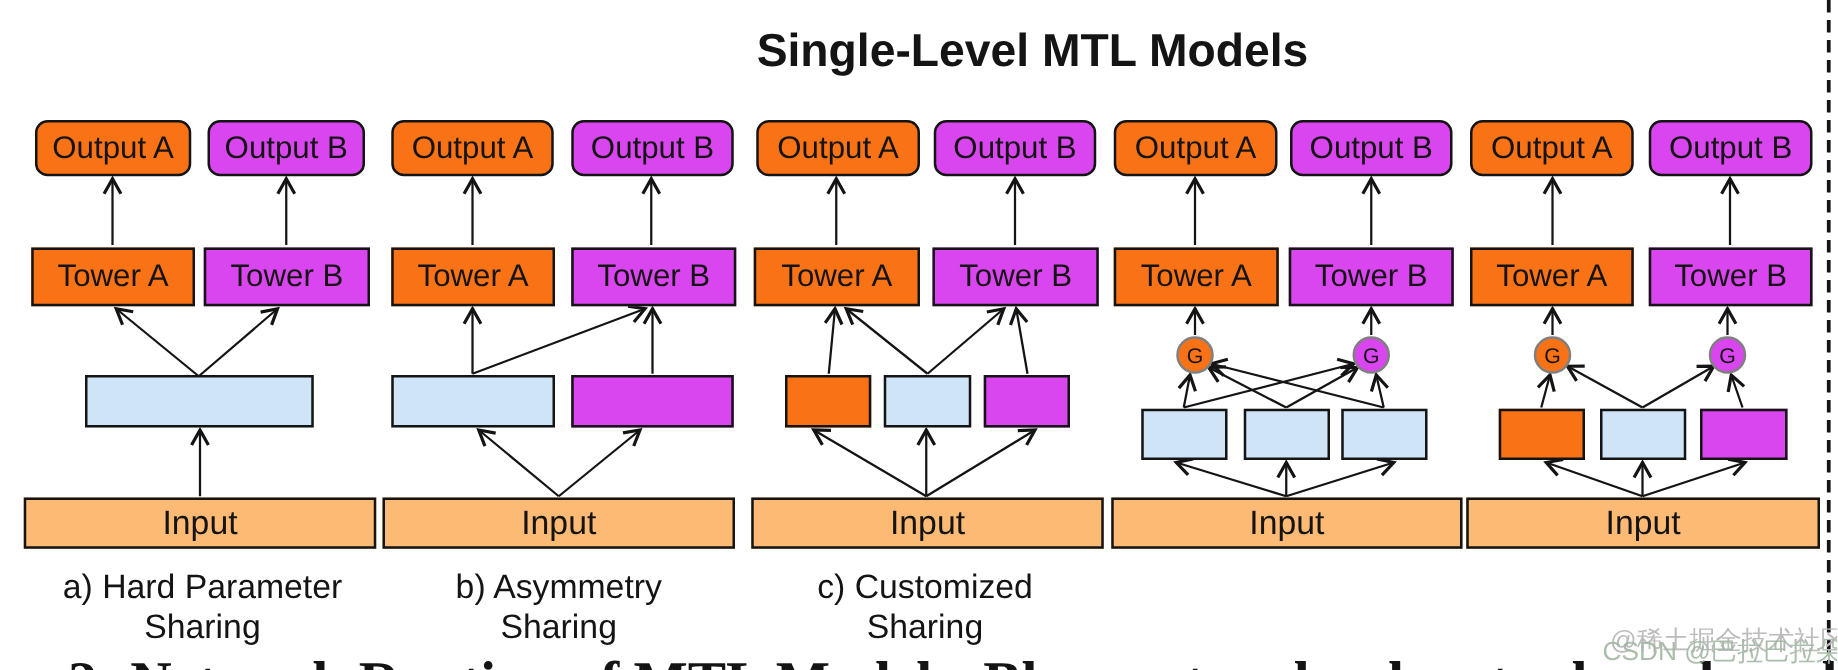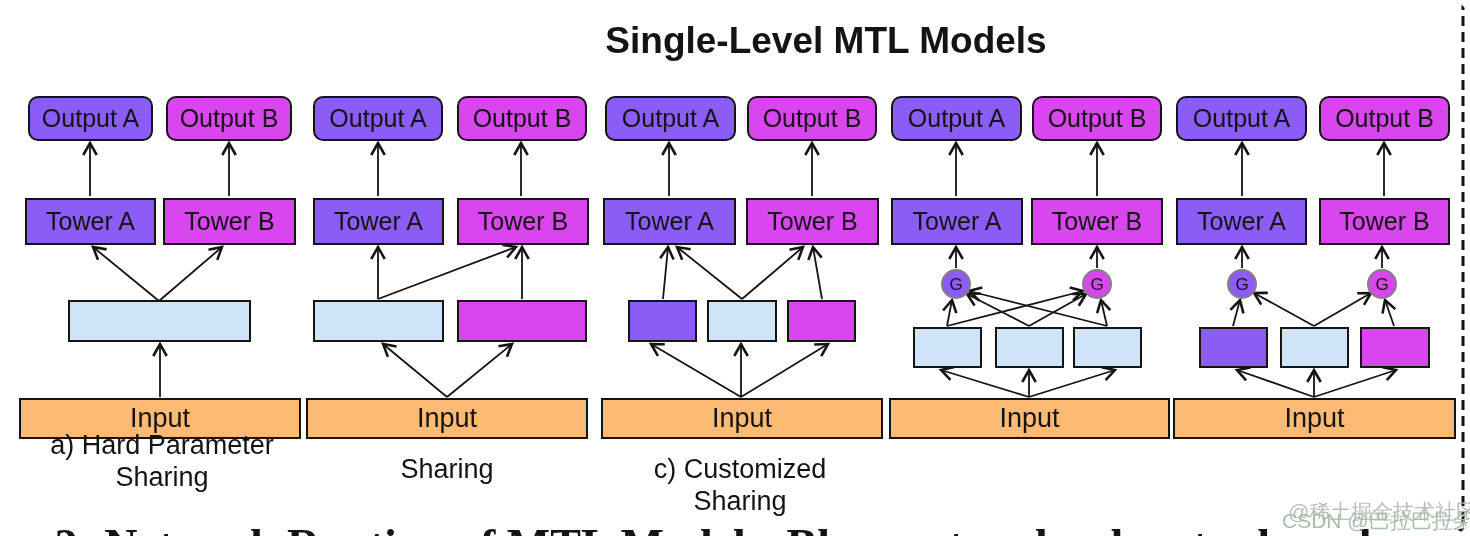--- a/index.html
+++ b/index.html
@@ -1,30 +1,30 @@
 <!DOCTYPE html>
 <html><head>
 <meta charset="utf-8">
 <style>
   html,body{margin:0;padding:0;background:#fff;}
   #canvas{
     position:relative;width:1470px;height:536px;overflow:hidden;background:#ffffff;
-    font-family:"Liberation Sans", sans-serif;color:#141414;border-radius:22px;
+    font-family:"Liberation Sans", sans-serif;color:#141414;
   }
   .title{
     position:absolute;top:20px;left:826px;transform:translateX(-50%);
     font-size:37px;font-weight:700;white-space:nowrap;
   }
   .box{
     position:absolute;box-sizing:border-box;border:2px solid #141414;
     display:flex;align-items:center;justify-content:center;
     font-size:25px;background:#fdba74;z-index:2;line-height:1;
   }
   .rounded{border-radius:10px;}
-  .pink{background:#8b5cf6;text-align:right;}
+  .pink{background:#f97316;text-align:right;}
   .green{background:#d946ef;}
   .blue{background:#cfe4f7;}
   .input{font-size:27px;}
   .gate{
     position:absolute;box-sizing:border-box;width:30px;height:30px;border-radius:50%;
     border:2px solid #808080;display:flex;align-items:center;justify-content:center;
     font-size:17px;z-index:2;line-height:1;
   }
   .caption{
     position:absolute;width:320px;text-align:center;font-size:27px;line-height:1.18;z-index:2;
@@ -108,33 +108,34 @@
   </svg>
 
   <div class="title">Single-Level MTL Models</div>
 
   <div class="box pink rounded" style="left:28px;top:96px;width:125px;height:45px;">Output A</div>
   <div class="box green rounded" style="left:166px;top:96px;width:126px;height:45px;">Output B</div>
   <div class="box pink" style="left:25px;top:198px;width:131px;height:47px;">Tower A</div>
   <div class="box green" style="left:163px;top:198px;width:133px;height:47px;">Tower B</div>
   <div class="box blue" style="left:68px;top:300px;width:183px;height:42px;"></div>
   <div class="box input" style="left:19px;top:398px;width:282px;height:41px;">Input</div>
-  <div class="caption" style="left:2px;top:430px;">
+  <div class="caption" style="left:2px;top:454px;">
     <div>a) Hard Parameter</div>
     <div>Sharing</div>
   </div>
 
   <div class="box pink rounded" style="left:313px;top:96px;width:130px;height:45px;">Output A</div>
   <div class="box green rounded" style="left:457px;top:96px;width:130px;height:45px;">Output B</div>
   <div class="box pink" style="left:313px;top:198px;width:131px;height:47px;">Tower A</div>
   <div class="box green" style="left:457px;top:198px;width:132px;height:47px;">Tower B</div>
   <div class="box blue" style="left:313px;top:300px;width:131px;height:42px;"></div>
   <div class="box green" style="left:457px;top:300px;width:130px;height:42px;"></div>
   <div class="box input" style="left:306px;top:398px;width:282px;height:41px;">Input</div>
   <div class="caption" style="left:287px;top:454px;">
+    <div>b) Asymmetry</div>
     <div>Sharing</div>
   </div>
 
   <div class="box pink rounded" style="left:605px;top:96px;width:131px;height:45px;">Output A</div>
   <div class="box green rounded" style="left:747px;top:96px;width:130px;height:45px;">Output B</div>
   <div class="box pink" style="left:603px;top:198px;width:133px;height:47px;">Tower A</div>
   <div class="box green" style="left:746px;top:198px;width:133px;height:47px;">Tower B</div>
   <div class="box pink" style="left:628px;top:300px;width:69px;height:42px;"></div>
   <div class="box blue" style="left:707px;top:300px;width:70px;height:42px;"></div>
   <div class="box green" style="left:787px;top:300px;width:69px;height:42px;"></div>

